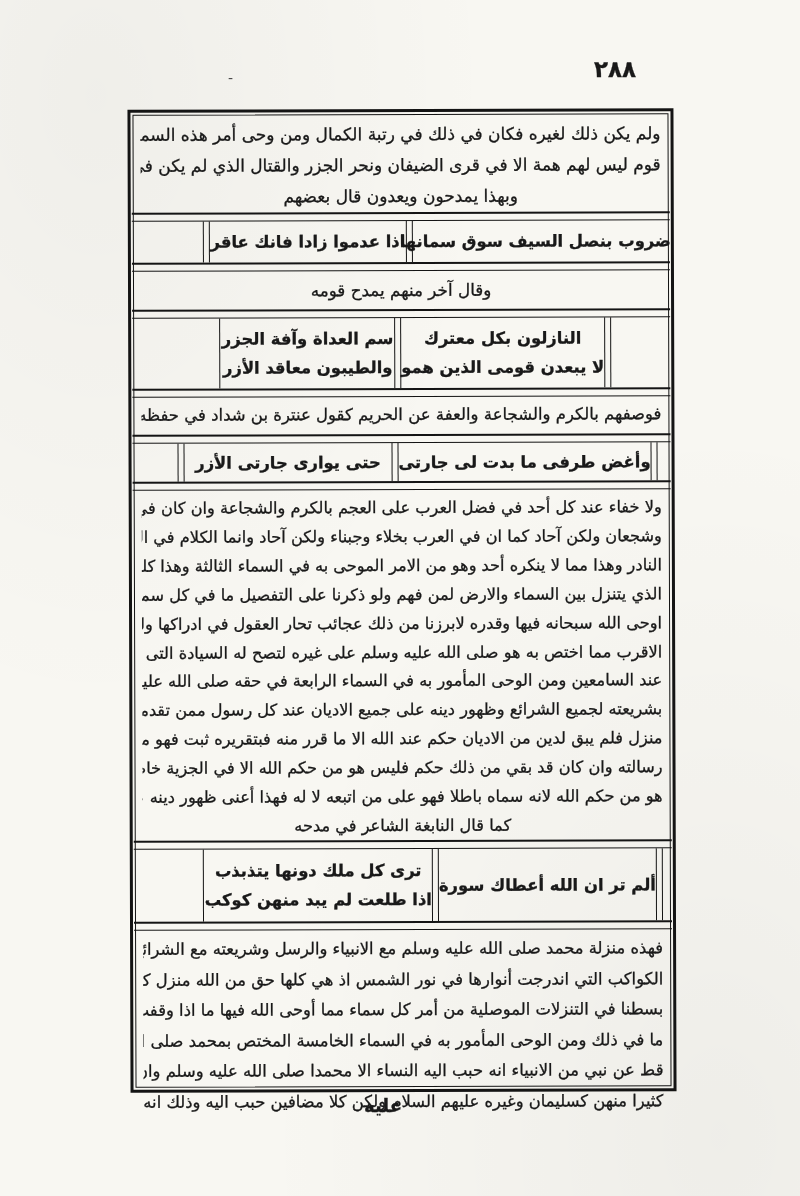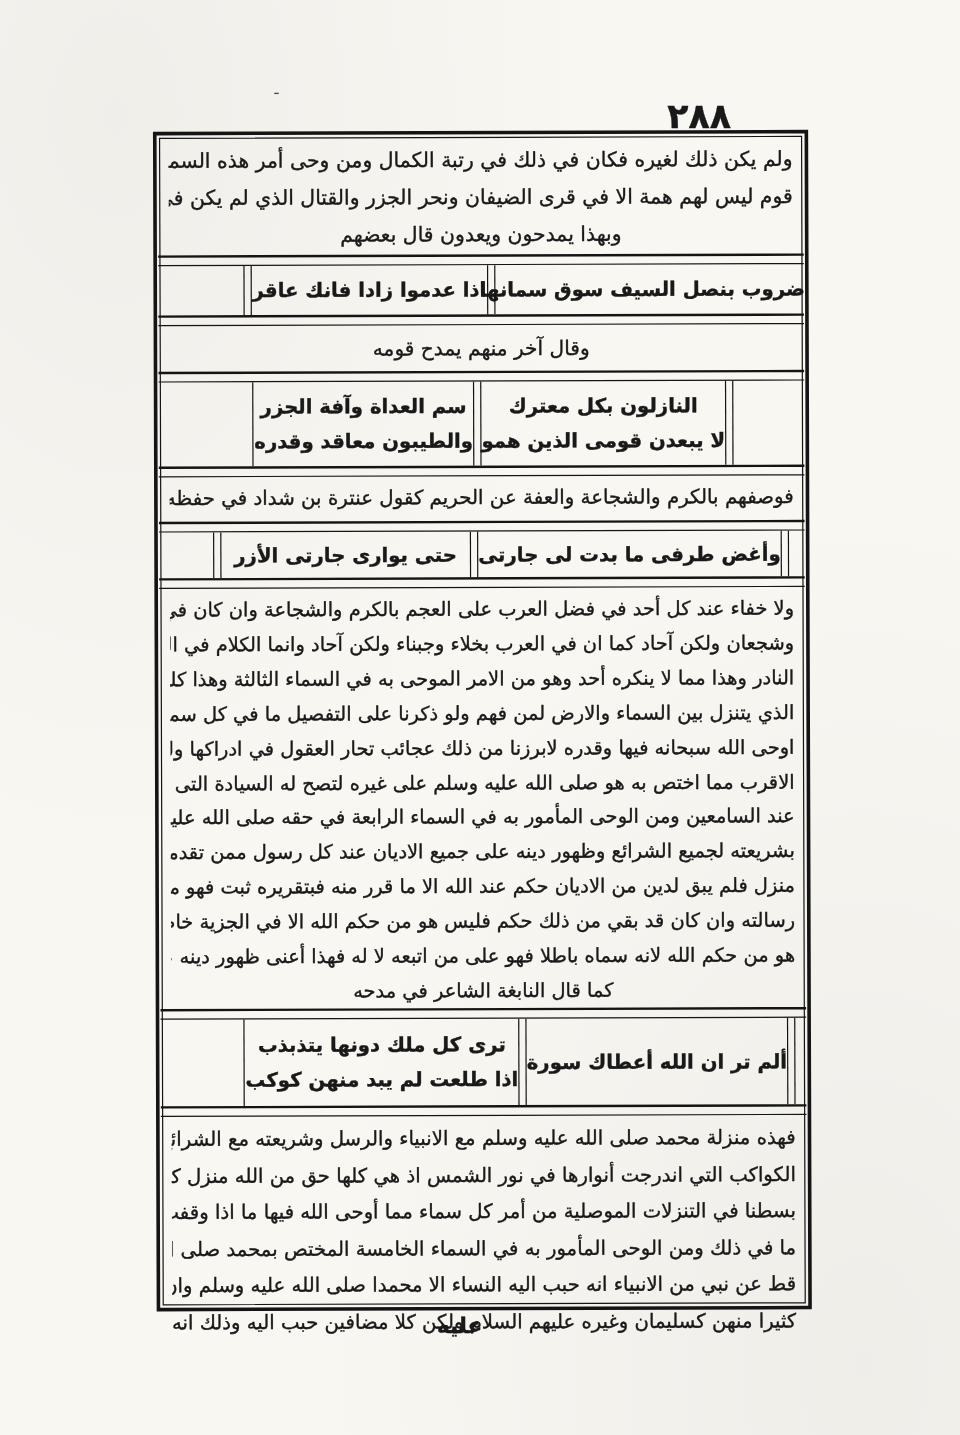--- a/index.html
+++ b/index.html
@@ -14,22 +14,22 @@
     position:relative;width:800px;height:1196px;
     background:
       radial-gradient(ellipse at 12% 8%, rgba(0,0,0,0.035), transparent 40%),
       radial-gradient(ellipse at 90% 95%, rgba(0,0,0,0.04), transparent 45%),
       #f8f7f2;
   }
   .ar{direction:rtl;unicode-bidi:embed;}
   .ink{color:#191919;-webkit-text-stroke:0.3px currentColor;}
 
   .page-number{
-    position:absolute;top:80px;left:556px;width:80px;
-    font-size:29px;font-weight:bold;text-align:left;letter-spacing:3px;
+    position:absolute;top:56px;left:556px;width:80px;
+    font-size:23px;font-weight:bold;text-align:right;letter-spacing:3px;
   }
   .stray-mark{
     position:absolute;top:70px;left:228px;font-size:14px;color:#4a4a4a;
   }
 
   .frame{
     position:absolute;left:129px;top:109px;width:546px;height:983px;
     border:3px solid #141414;
     box-sizing:border-box;
     display:flex;flex-direction:column;
@@ -122,21 +122,21 @@
     <div class="sec vrow" style="height:70px;padding:0;">
       <div class="vempty" style="width:60px;"></div>
       <div class="vbar"></div>
       <div class="vcell" style="flex:1.05;">
         <div class="hemi">النازلون بكل معترك</div>
         <div class="hemi">لا يبعدن قومى الذين همو</div>
       </div>
       <div class="vbar"></div>
       <div class="vcell" style="flex:1;">
         <div class="hemi">سم العداة وآفة الجزر</div>
-        <div class="hemi">والطيبون معاقد وقدره</div>
+        <div class="hemi">والطيبون معاقد الأزر</div>
       </div>
       <div class="vbar-thin"></div>
       <div class="vempty" style="width:88px;"></div>
     </div>
 
     <div class="hrule"></div>
 
     <div class="sec prose-single" style="height:37px;">
       <div class="jline">فوصفهم بالكرم والشجاعة والعفة عن الحريم كقول عنترة بن شداد في حفظه الجار في اهله</div>
     </div>

